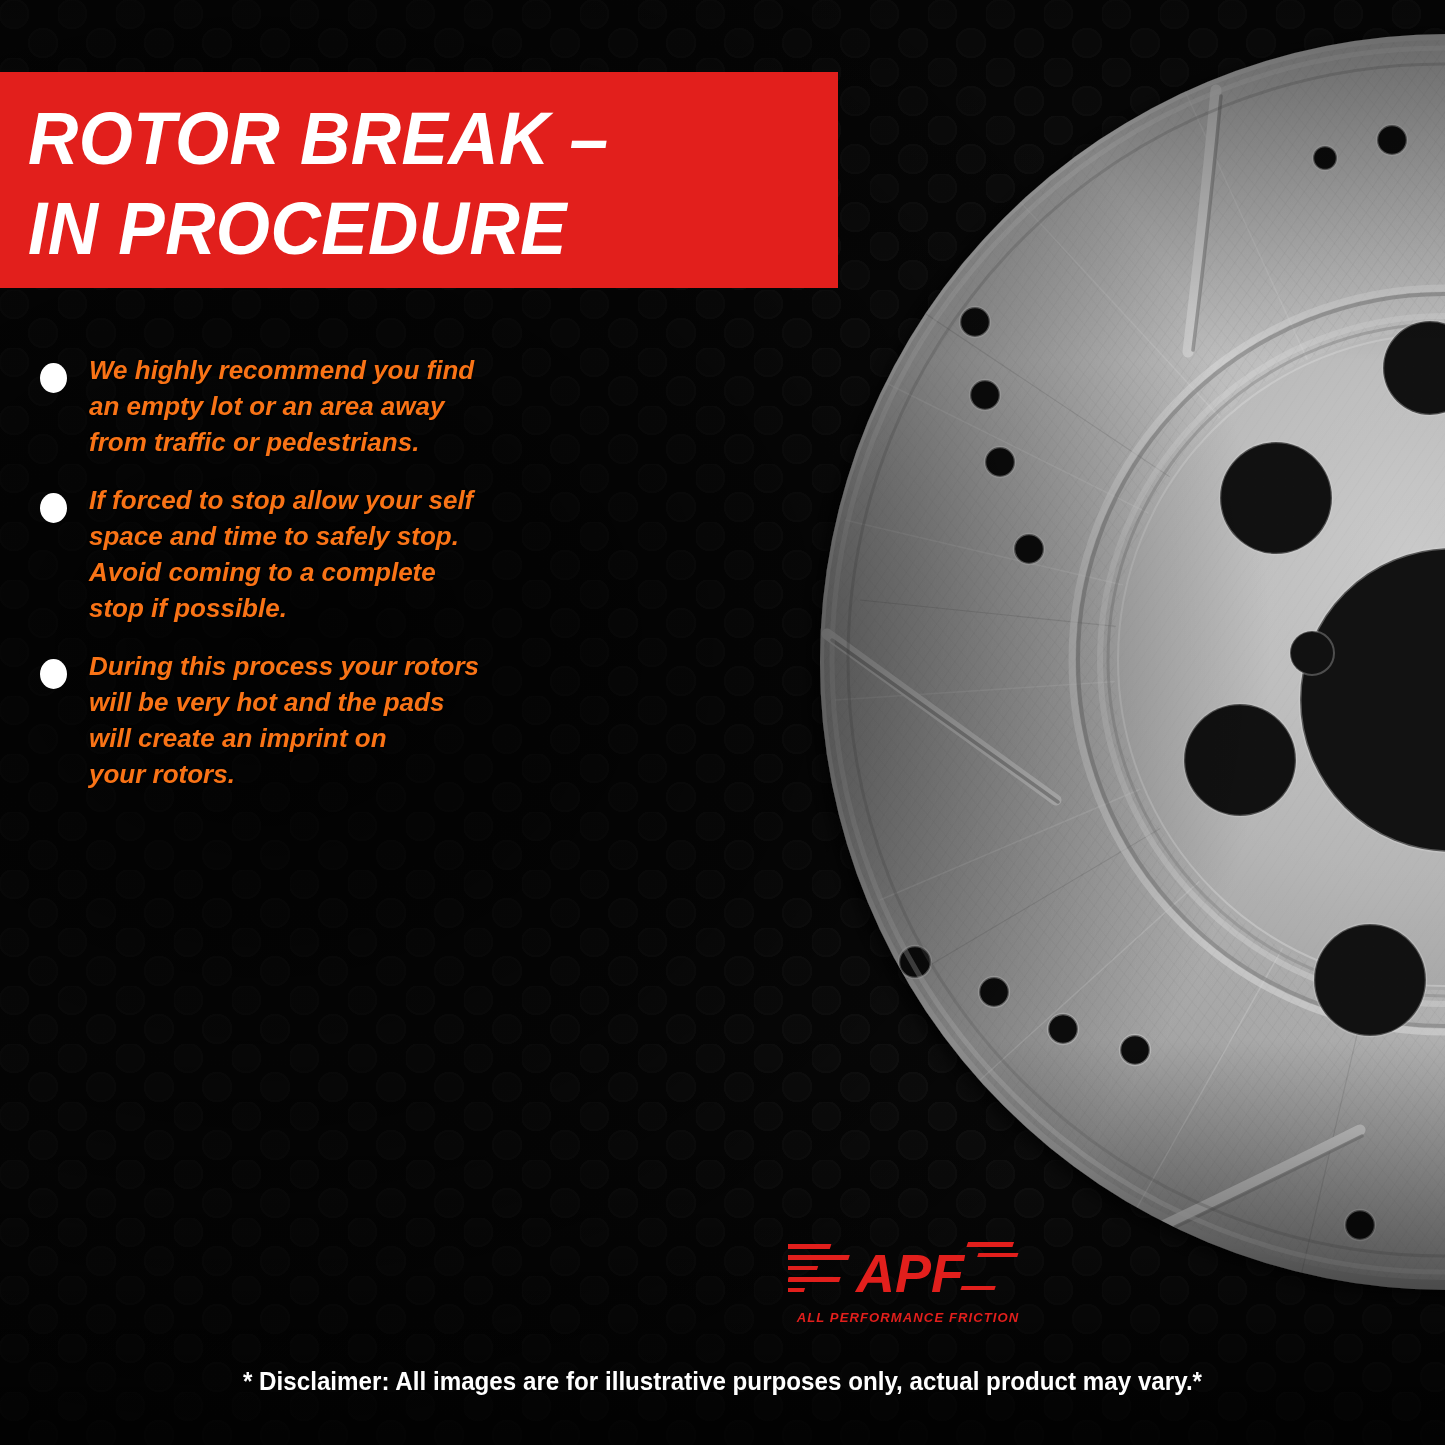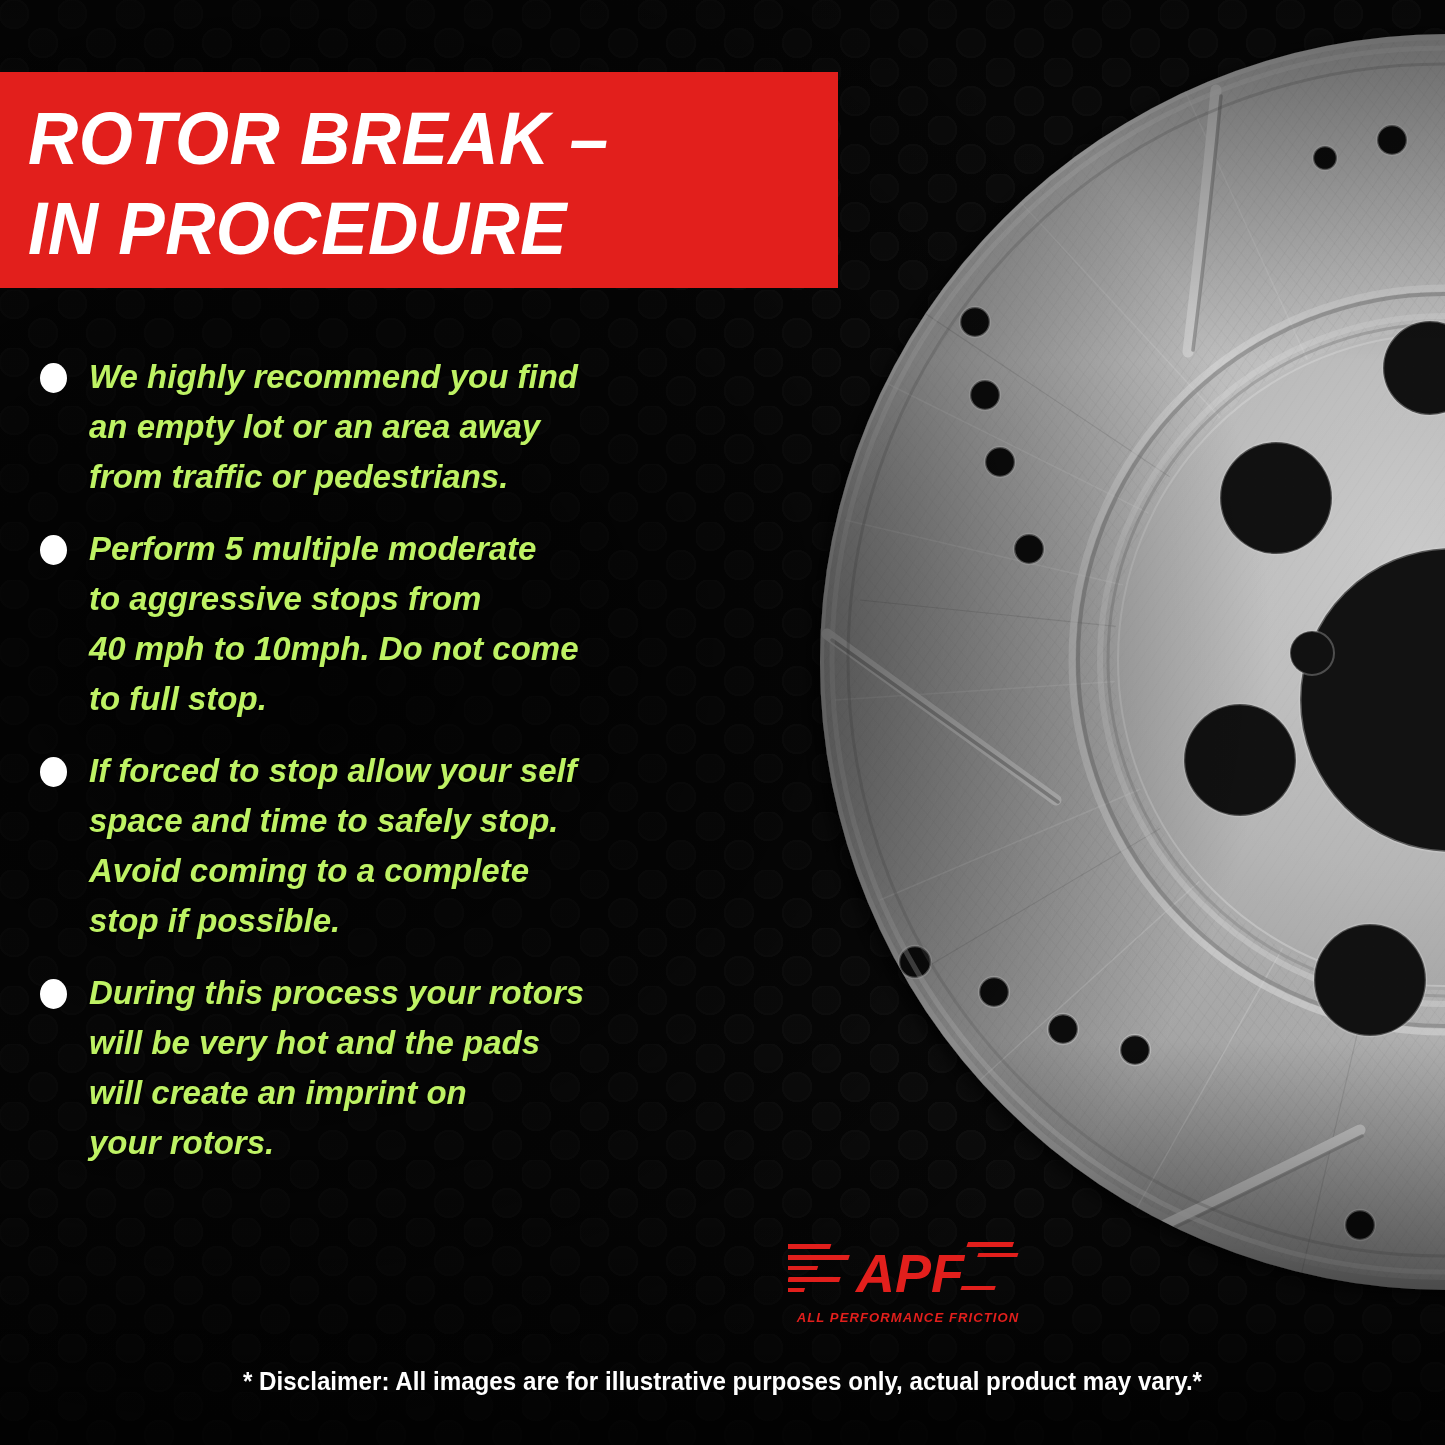--- a/index.html
+++ b/index.html
@@ -73,26 +73,26 @@
   }
   .bullet-dot{
     flex:0 0 auto;
     width:27px;height:30px;
     border-radius:50%;
     background:#ffffff;
     margin-top:11px;
     margin-right:22px;
   }
   .bullet-text{
-    color:#bef264;
+    color:#f97316;
     font-family:"Liberation Sans", sans-serif;
     font-weight:700;
     font-style:italic;
-    font-size:33px;
-    line-height:50px;
+    font-size:26px;
+    line-height:36px;
     letter-spacing:0px;
     white-space:pre-line;
     text-shadow:0 0 2px rgba(0,0,0,0.9);
   }
 
   
   .apf-logo{
     position:absolute;
     left:788px;top:1236px;
     width:240px;height:100px;
@@ -280,27 +280,20 @@
 
   <div class="bullets">
 
     <div class="bullet-row">
       <span class="bullet-dot"></span>
       <span class="bullet-text">We highly recommend you find
 an empty lot or an area away
 from traffic or pedestrians.</span>
     </div>
 
-    <div class="bullet-row">
-      <span class="bullet-dot"></span>
-      <span class="bullet-text">Perform 5 multiple moderate
-to aggressive stops from
-40 mph to 10mph. Do not come
-to full stop.</span>
-    </div>
 
     <div class="bullet-row">
       <span class="bullet-dot"></span>
       <span class="bullet-text">If forced to stop allow your self
 space and time to safely stop.
 Avoid coming to a complete
 stop if possible.</span>
     </div>
 
 

